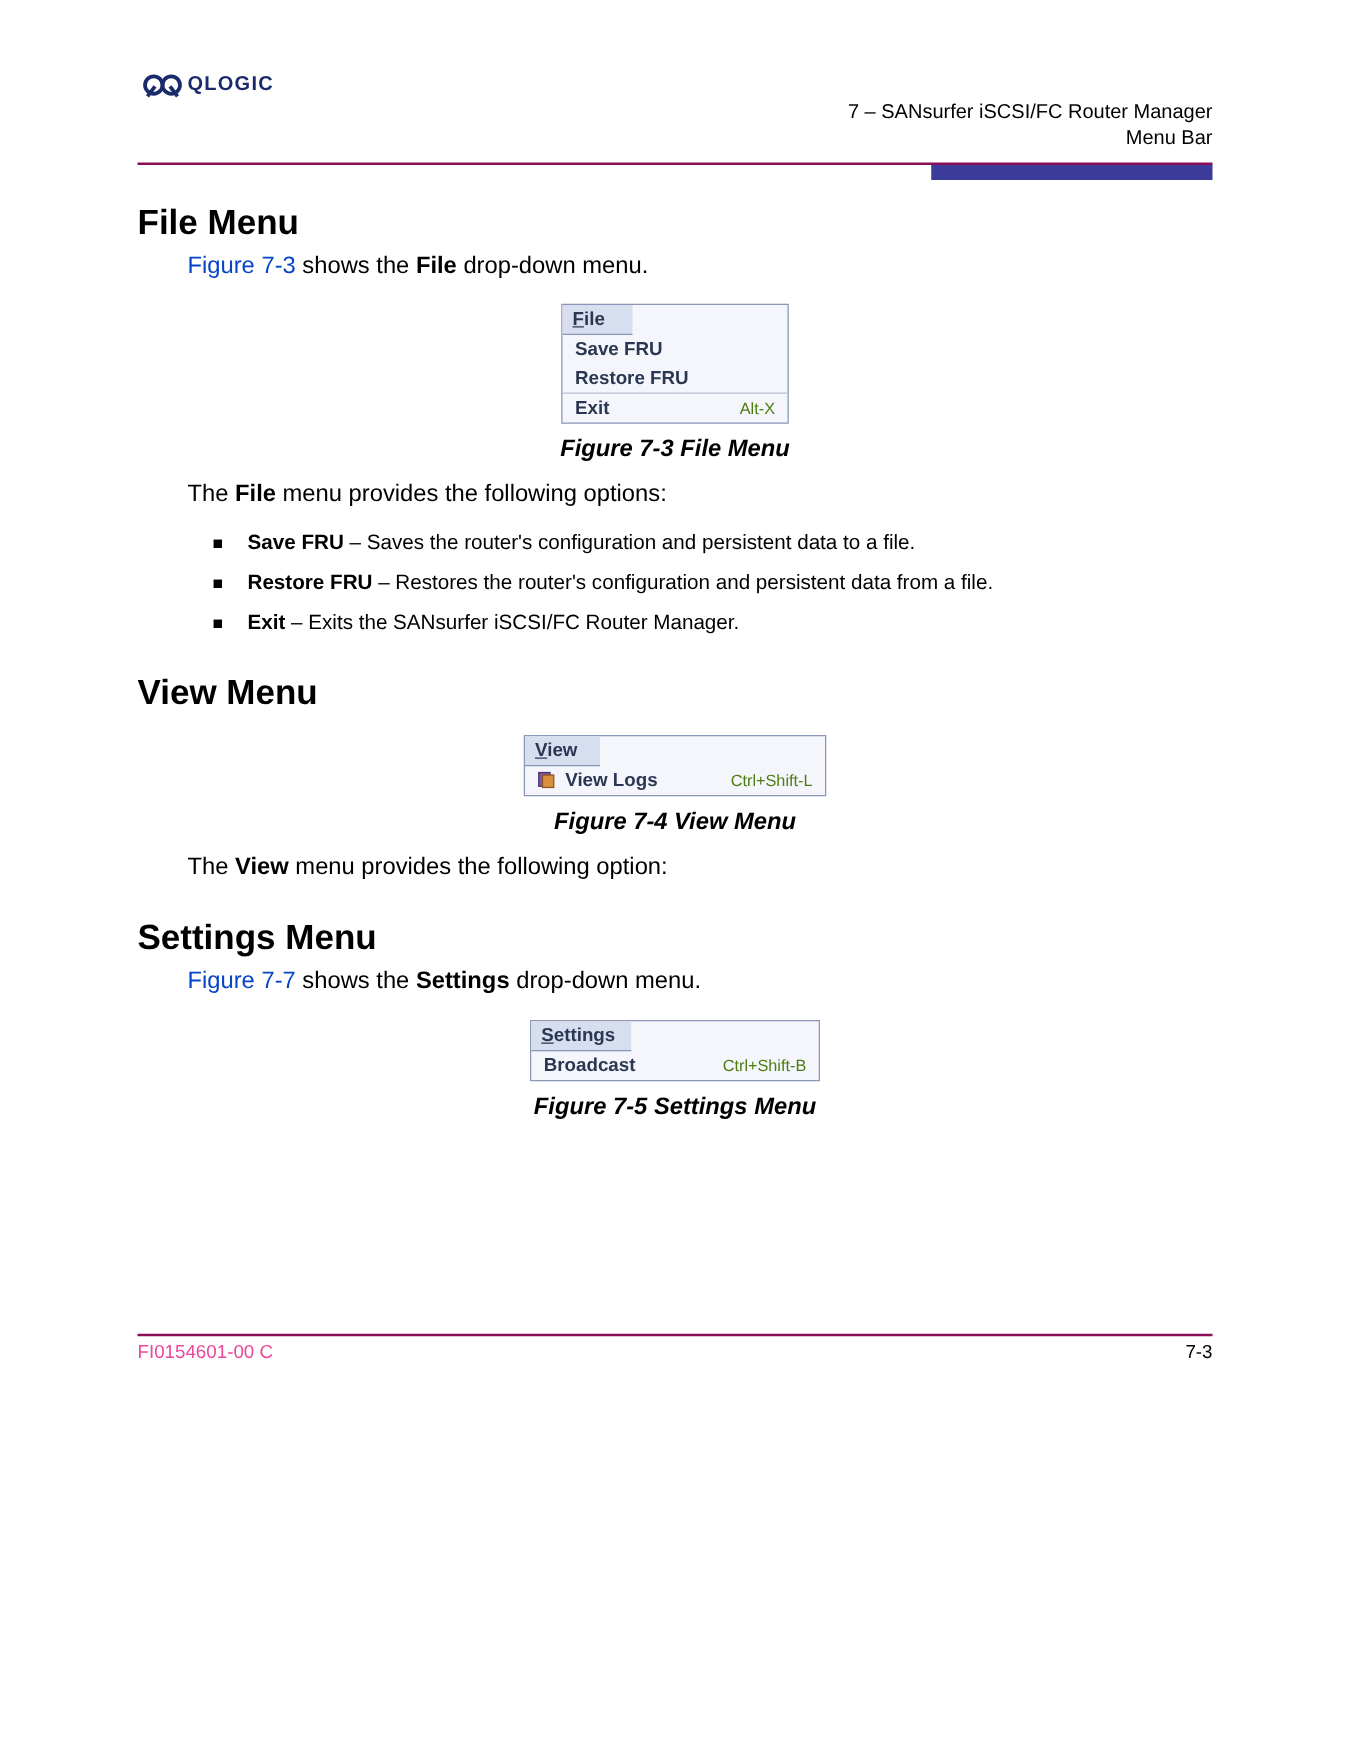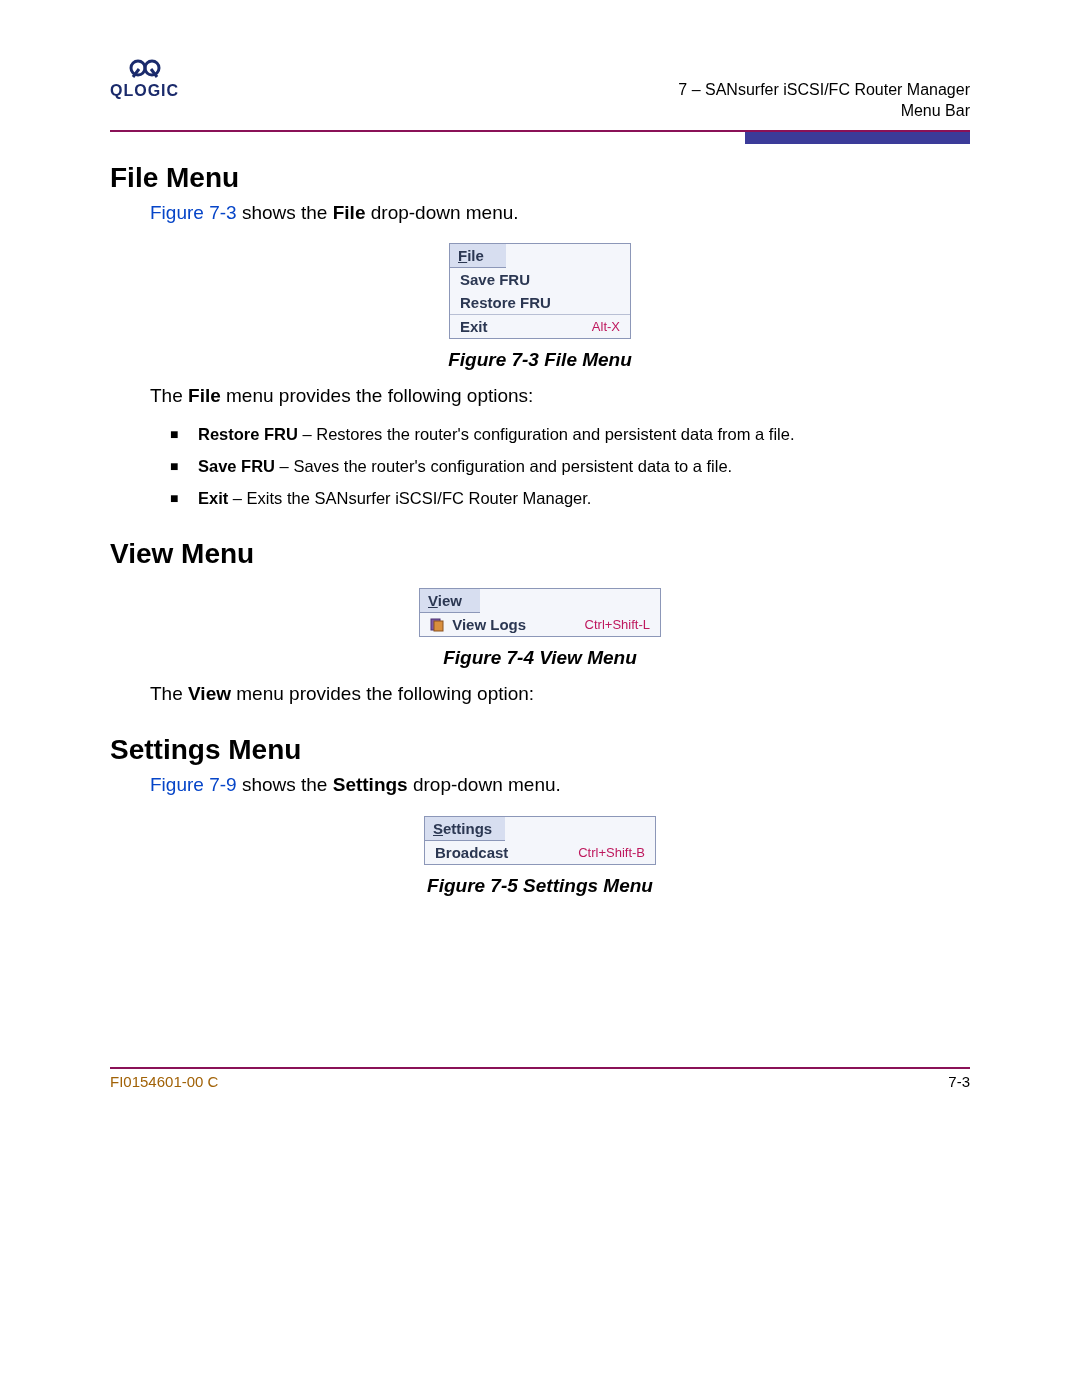--- a/index.html
+++ b/index.html
@@ -16,21 +16,20 @@
     width: 1080px;
   }
   .header {
     display: flex;
     justify-content: space-between;
     align-items: flex-start;
     margin-bottom: 8px;
   }
   .logo-block {
     display: flex;
-    flex-direction: column;
     align-items: center;
   }
   .logo-word {
     font-size: 16px;
     font-weight: bold;
     color: #1a2a6b;
     letter-spacing: 1px;
     line-height: 1.2;
   }
   .header-right {
@@ -96,21 +95,21 @@
   }
   .ui-menu .head .u { text-decoration: underline; }
   .ui-menu .row {
     display: flex;
     justify-content: space-between;
     gap: 20px;
     padding: 3px 10px;
     font-weight: bold;
     color: #2b3752;
   }
-  .ui-menu .hint { font-weight: normal; color: #be185d; font-size: 13px; align-self: center; text-align: center; }
+  .ui-menu .hint { font-weight: normal; color: #4d7c0f; font-size: 13px; align-self: center; text-align: center; }
   .ui-menu .sep { border-top: 1px solid #b8bfd4; }
   .file-menu { width: 180px; }
   .view-menu { width: 240px; }
   .view-menu .head { width: 44px; }
   .settings-menu { width: 230px; }
   .settings-menu .head { width: 64px; }
   .view-menu .row .icon {
     display: inline-block;
     width: 14px; height: 14px;
     margin-right: 4px;
@@ -138,21 +137,21 @@
   .footer-rule {
     border-top: 2px solid #8a1157;
     margin-top: 170px;
   }
   .footer {
     display: flex;
     justify-content: space-between;
     font-size: 15px;
     padding-top: 4px;
   }
-  .footer .doc { color: #a16207; }
+  .footer .doc { color: #ec4899; }
 </style>
 </head>
 <body>
 
 <div class="page">
 
   <div class="header">
     <div class="logo-block">
       <svg class="" width="40" height="26" viewBox="0 0 40 26">
         <circle cx="13" cy="13" r="7" stroke="#1a2a6b" stroke-width="3" fill="none"></circle>
@@ -193,22 +192,22 @@
           <span class="hint">Alt-X</span>
         </div>
     </div>
   </div>
   <div class="figure-caption">Figure 7-3  File Menu</div>
 
   <p class="body-text">
     <span>The </span><b>File</b><span> menu provides the following options:</span>
   </p>
   <ul class="desc-list">
+    <li><b>Save FRU</b><span> – Saves the router's configuration and persistent data to a file.</span></li>
     <li><b>Restore FRU</b><span> – Restores the router's configuration and persistent data from a file.</span></li>
-    <li><b>Save FRU</b><span> – Saves the router's configuration and persistent data to a file.</span></li>
     <li><b>Exit</b><span> – Exits the SANsurfer iSCSI/FC Router Manager.</span></li>
   </ul>
 
   <h1 class="section">View Menu</h1>
 
   <div class="figure">
     <div class="ui-menu view-menu">
       <div class="head"><span class="u">V</span><span>iew</span></div>
       <div class="row">
         <span>
@@ -223,21 +222,21 @@
     </div>
   </div>
   <div class="figure-caption">Figure 7-4  View Menu</div>
 
   <p class="body-text">
     <span>The </span><b>View</b><span> menu provides the following option:</span>
   </p>
 
   <h1 class="section">Settings Menu</h1>
   <p class="body-text">
-    <span class="link">Figure 7-9</span><span> shows the </span><b>Settings</b><span> drop-down menu.</span>
+    <span class="link">Figure 7-7</span><span> shows the </span><b>Settings</b><span> drop-down menu.</span>
   </p>
 
   <div class="figure">
     <div class="ui-menu settings-menu">
       <div class="head"><span class="u">S</span><span>ettings</span></div>
       <div class="row">
           <b>Broadcast</b>
           <span class="hint">Ctrl+Shift-B</span>
         </div>
     </div>

